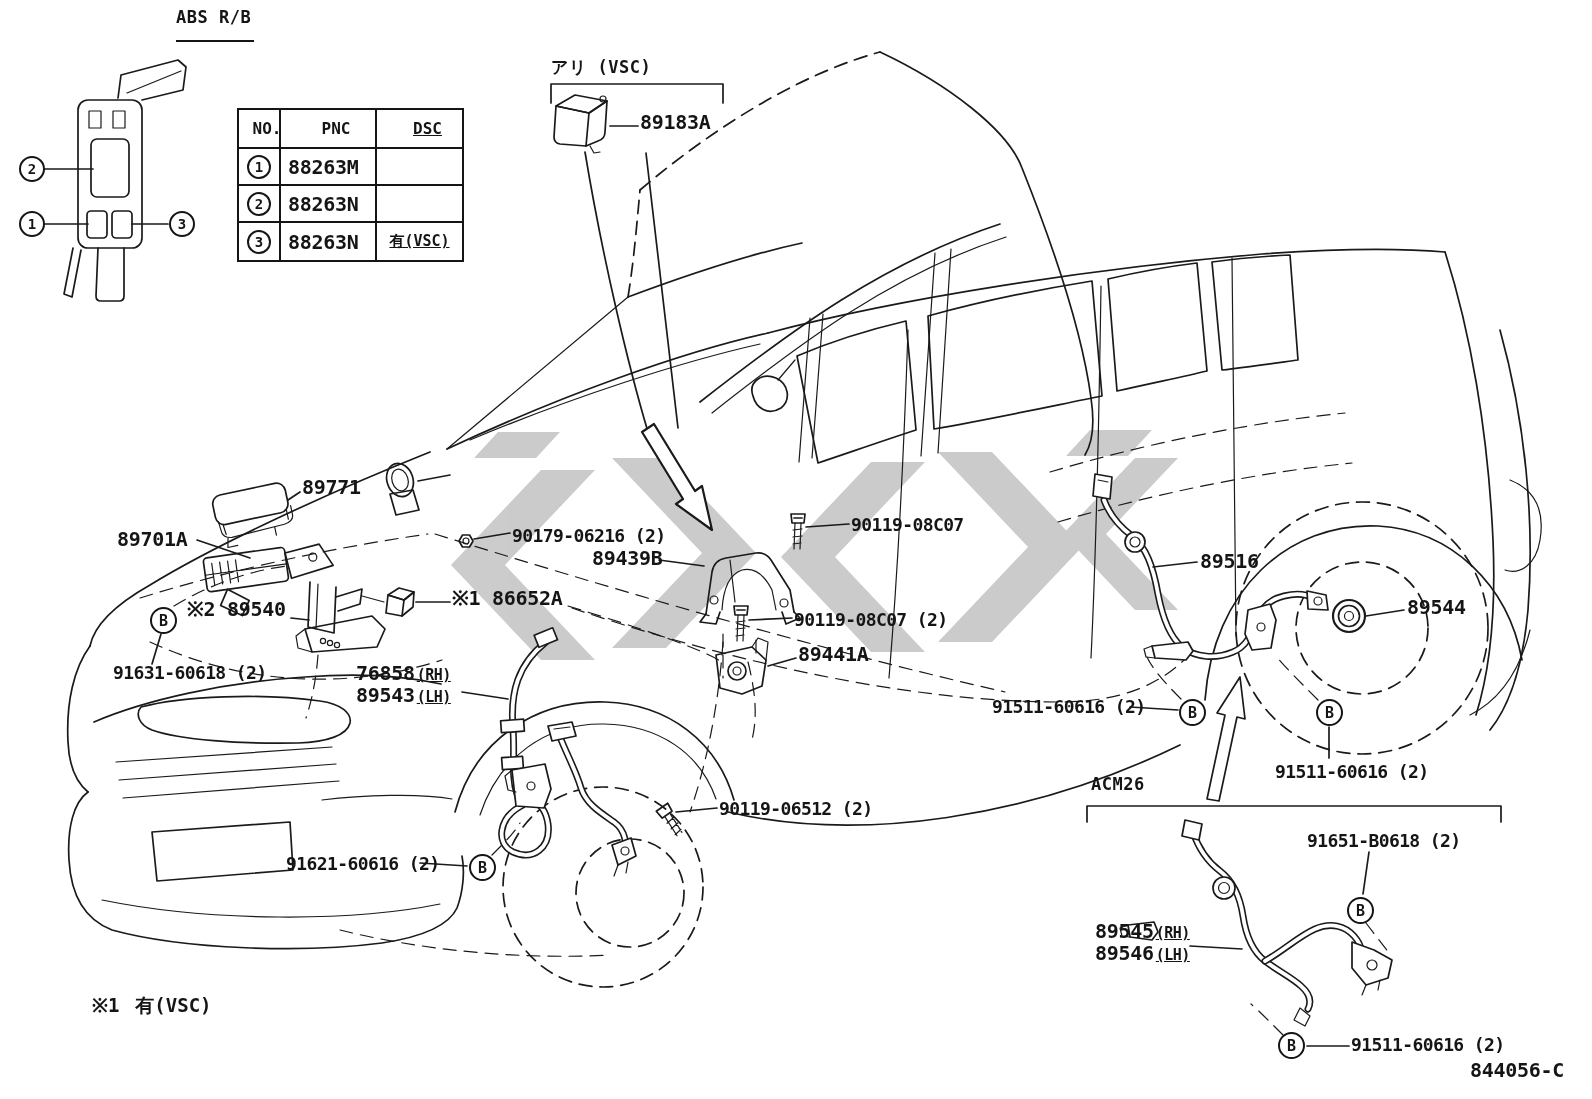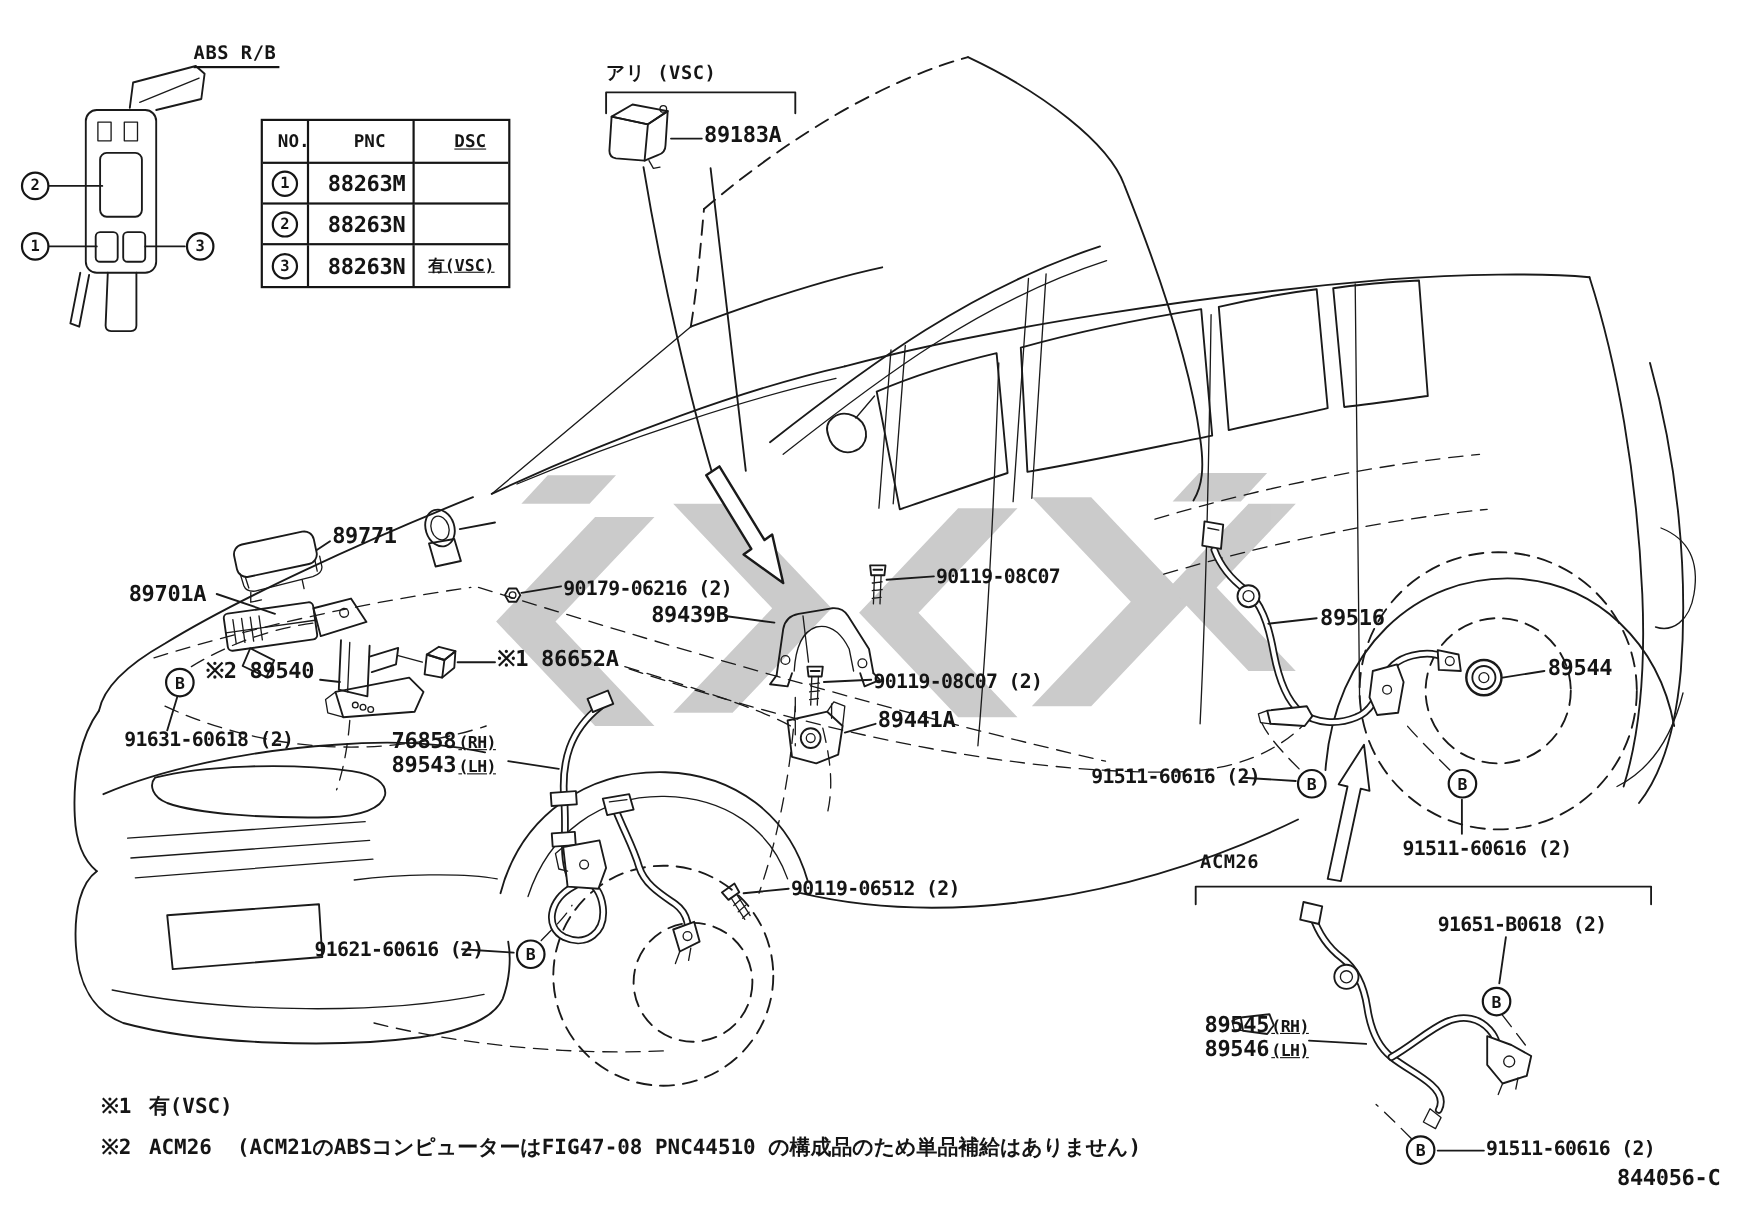--- a/index.html
+++ b/index.html
@@ -6,38 +6,38 @@
   .stage{position:relative;width:1592px;height:1099px;background:#fff;overflow:hidden;
          font-family:"DejaVu Sans Mono","Liberation Mono",monospace;color:#151515;}
   svg.artwork{position:absolute;left:0;top:0;}
 
   
   .lbl{position:absolute;font-weight:bold;color:#151515;white-space:nowrap;line-height:1.06;}
   .s17{font-size:17px;letter-spacing:.5px;}
   .s19{font-size:18px;letter-spacing:-.6px;}
   .s21{font-size:20px;letter-spacing:-.3px;}
   .side{font-size:15px;letter-spacing:-.5px;margin-left:2px;text-decoration:underline;}
-  .underline{border-bottom:2px solid #151515;padding:0 3px 2px 0;margin-top:32px;}
+  .underline{border-bottom:2px solid #151515;padding:0 3px 14px 0;}
 
   
   .bmark,.cnum{position:absolute;border:2.2px solid #151515;border-radius:50%;
     display:flex;align-items:center;justify-content:center;font-weight:bold;background:#fff;box-sizing:border-box;}
   .bmark{width:27px;height:27px;font-size:15px;}
   .cnum{width:26px;height:26px;font-size:14px;}
 
   
   .pt{position:absolute;left:237px;top:108px;display:grid;
       grid-template-columns:42px 96px 85px;grid-template-rows:39px 37px 37px 37px;
       border:2.5px solid #151515;background:#fff;}
   .pt>div{border-right:2.5px solid #151515;border-bottom:2.5px solid #151515;
       display:flex;align-items:center;justify-content:center;font-weight:bold;box-sizing:border-box;}
   .pt>div:nth-child(3n){border-right:none;text-decoration:underline;}
   .pt>div:nth-child(n+10){border-bottom:none;}
   .pt .hdr{font-size:16px;padding-left:16px;}
-  .pt .pnc{justify-content:flex-start;padding-left:17px;font-size:20px;letter-spacing:-.3px;}
+  .pt .pnc{justify-content:flex-start;padding-left:7px;font-size:20px;letter-spacing:-.3px;}
   .pt .dsc{font-size:15px;}
   .tnum{width:24px;height:24px;border:2px solid #151515;border-radius:50%;
         display:flex;align-items:center;justify-content:center;font-size:14px;background:#fff;box-sizing:border-box;}
 
   .note{position:absolute;font-weight:bold;font-size:19px;white-space:pre;color:#151515;}
   .note .ref{margin-right:16px;}
 
   
   .ln{fill:none;stroke:#1a1a1a;stroke-width:1.7;stroke-linecap:round;stroke-linejoin:round;}
   .thin{stroke-width:1.2;}
@@ -391,16 +391,15 @@
   <div class="lbl s19" style="left:1351px;top:1035px">91511-60616 (2)</div>
 
   <div class="bmark" style="left:150px;top:607px">B</div>
   <div class="bmark" style="left:469px;top:854px">B</div>
   <div class="bmark" style="left:1179px;top:699px">B</div>
   <div class="bmark" style="left:1316px;top:699px">B</div>
   <div class="bmark" style="left:1347px;top:897px">B</div>
   <div class="bmark" style="left:1278px;top:1032px">B</div>
 
   <div class="note" style="left:92px;top:992px"><span class="ref">※1</span><span>有(VSC)</span></div>
-  <div class="note" style="left:92px;top:1029px"><span class="ref">※2</span><span>ACM26  (ACM21のABSコンピューターはFIG47-08 PNC44510 の構成品のため単品補給はありません)</span></div>
 
   <div class="lbl s21" style="left:1470px;top:1060px">844056-C</div>
 </div>
 
 </body></html>

